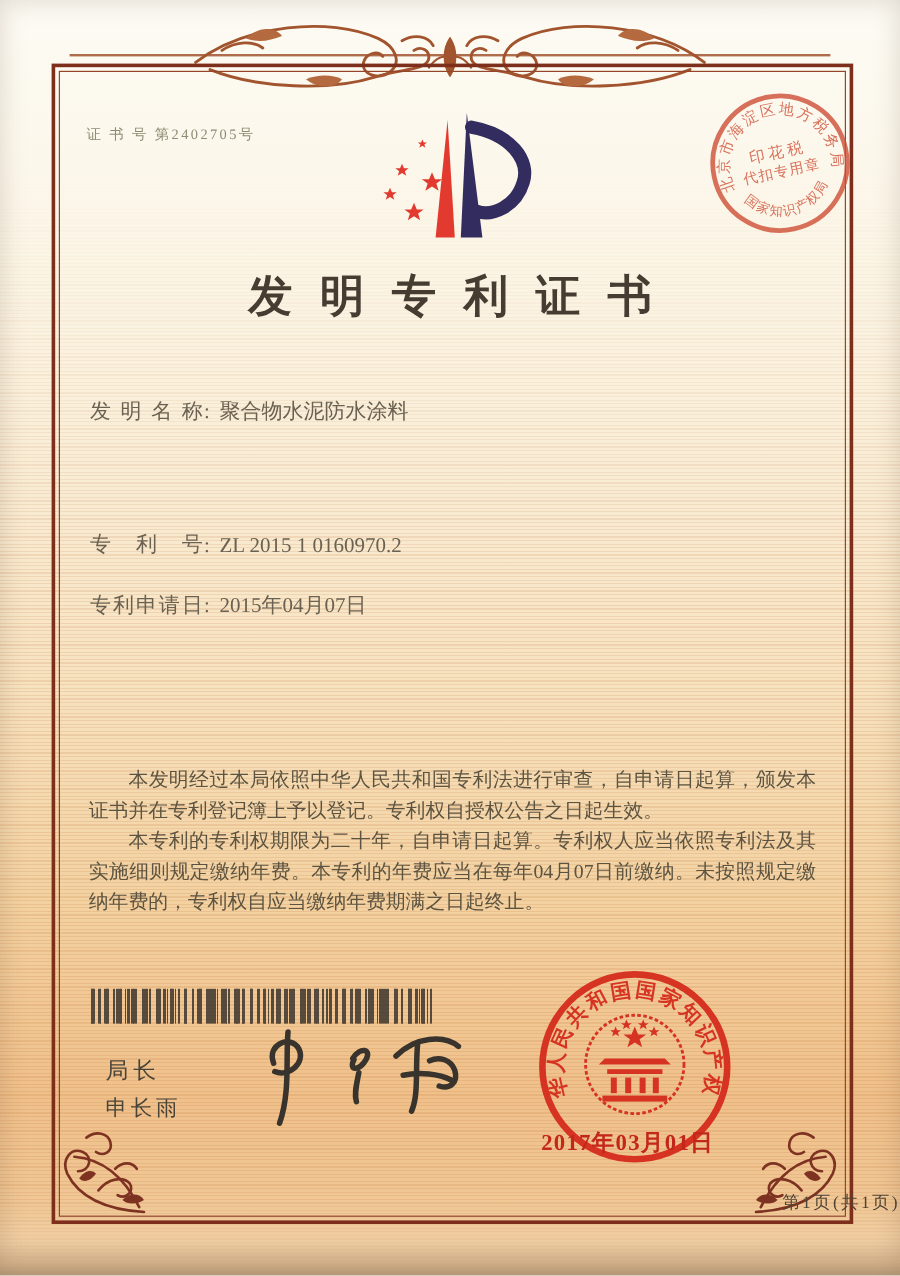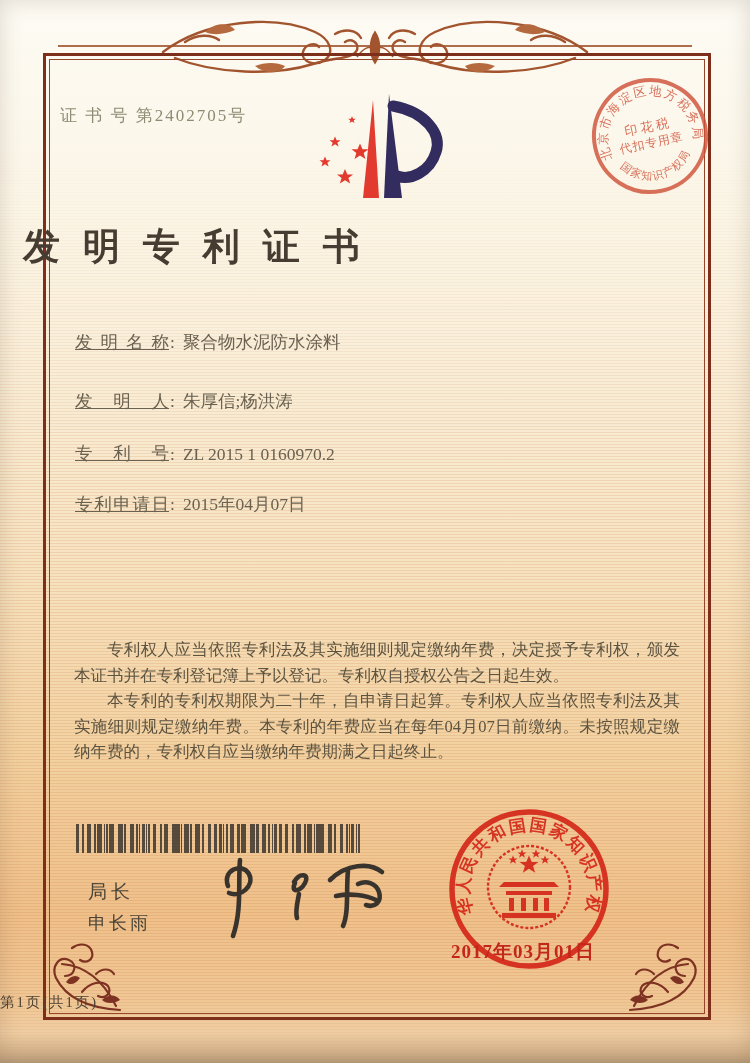--- a/index.html
+++ b/index.html
@@ -18,29 +18,29 @@
   .frame{position:absolute;left:43px;top:53px;width:662px;height:961px;
         border:3px solid #7d2f1c;}
   .frame-inner{position:absolute;inset:3px;border:1px solid #94452a;}
   
   .orn-line{position:absolute;left:58px;top:45px;width:634px;height:2px;background:#a0542e;opacity:.85;}
   .orn{position:absolute;left:145px;top:12px;width:460px;height:70px;}
   .corner{position:absolute;width:84px;height:84px;}
   .corner.bl{left:42px;top:934px;}
   .corner.br{left:624px;top:934px;transform:scale(-1,1);}
   
-  .cert-no{position:absolute;left:60px;top:104px;font-size:17px;letter-spacing:2px;color:#8f8b73;}
+  .cert-no{position:absolute;left:72px;top:104px;font-size:12px;letter-spacing:2px;color:#8f8b73;}
   
   .logo{position:absolute;left:300px;top:84px;width:150px;height:124px;}
   
-  .title{position:absolute;left:0;top:222px;width:750px;text-align:left;
+  .title{position:absolute;left:0;top:222px;width:750px;text-align:center;
         font-size:37px;font-weight:600;color:#463c31;letter-spacing:.62em;text-indent:.62em;}
   
   .frow{position:absolute;left:75px;font-size:17.5px;color:#6a6150;white-space:nowrap;}
-  .flabel{display:inline-block;width:94px;text-align:justify;text-align-last:justify;vertical-align:bottom;text-decoration:underline;}
+  .flabel{display:inline-block;width:94px;text-align:justify;text-align-last:justify;vertical-align:bottom;}
   .fcolon{margin:0 8px 0 1px;}
   .r1{top:330px}.r2{top:389px}.r3{top:441px}.r4{top:492px}.r5{top:551px}.r6{top:603px}
   
   .body-text{position:absolute;left:74px;top:637px;width:606px;font-size:16.5px;line-height:25.5px;
         color:#5c5340;text-align:justify;}
   .body-text p{margin:0;text-indent:2em;}
   
   .barcode{position:absolute;left:76px;top:824px;width:284px;height:29px;opacity:.82;
         background:
           repeating-linear-gradient(90deg,#35302a 0 2px,transparent 2px 6px),
@@ -51,21 +51,21 @@
         font-family:"Liberation Sans","DejaVu Sans",sans-serif;}
   .sig-name{position:absolute;left:88px;top:911px;font-size:18px;color:#4a4438;letter-spacing:3px;
         font-family:"Liberation Sans","DejaVu Sans",sans-serif;}
   .sig-hand{position:absolute;left:198px;top:852px;width:210px;height:96px;}
   
   .seal{position:absolute;left:443px;top:803px;width:172px;height:172px;opacity:.93;}
   .seal-date{position:absolute;left:451px;top:939px;font-size:19px;font-weight:bold;color:#c3261a;
         letter-spacing:1px;font-family:"Liberation Serif","DejaVu Serif",serif;}
   .tax-stamp{position:absolute;left:584px;top:70px;width:132px;height:132px;opacity:.8;transform:rotate(-12deg);}
   
-  .footer{position:absolute;left:0;top:993px;width:750px;text-align:left;font-size:14.5px;
+  .footer{position:absolute;left:0;top:993px;width:750px;text-align:right;font-size:14.5px;
         color:#4f4335;letter-spacing:2px;}
 </style>
 </head>
 <body>
 
 <div id="page">
   <div id="texture"></div>
 
   <div class="orn-line"></div>
   <svg class="orn" viewBox="0 0 460 70">
@@ -148,32 +148,29 @@
     <text font-size="11" fill="#cf4f36" letter-spacing="1">
       <textPath href="#taxBot" startOffset="50%" text-anchor="middle">国家知识产权局</textPath>
     </text>
   </svg>
 
   <div class="title">发明专利证书</div>
 
   <div class="frow r1">
     <span class="flabel">发明名称</span><span class="fcolon">:</span><span class="fvalue">聚合物水泥防水涂料</span>
   </div>
-  <div class="frow r2">
-    <span class="flabel">发明人</span><span class="fcolon">:</span><span class="fvalue">朱厚信;杨洪涛</span>
-  </div>
   <div class="frow r3">
     <span class="flabel">专利号</span><span class="fcolon">:</span><span class="fvalue">ZL 2015 1 0160970.2</span>
   </div>
   <div class="frow r4">
     <span class="flabel">专利申请日</span><span class="fcolon">:</span><span class="fvalue">2015年04月07日</span>
   </div>
 
   <div class="body-text">
-    <p>专利权人应当依照专利法及其实施细则规定缴纳年费，决定授予专利权，颁发本证书并在专利登记簿上予以登记。专利权自授权公告之日起生效。</p>
+    <p>本发明经过本局依照中华人民共和国专利法进行审查，自申请日起算，颁发本证书并在专利登记簿上予以登记。专利权自授权公告之日起生效。</p>
     <p>本专利的专利权期限为二十年，自申请日起算。专利权人应当依照专利法及其实施细则规定缴纳年费。本专利的年费应当在每年04月07日前缴纳。未按照规定缴纳年费的，专利权自应当缴纳年费期满之日起终止。</p>
   </div>
 
   <div class="barcode"></div>
 
   <div class="sig-title">局长</div>
   <div class="sig-name">申长雨</div>
   <svg class="sig-hand" viewBox="0 0 210 96">
     <g fill="none" stroke="#38332c" stroke-width="4.6" stroke-linecap="round" stroke-linejoin="round">
       <path d="M30,34 C24,18 44,10 51,22 C57,34 42,46 31,41"></path>

